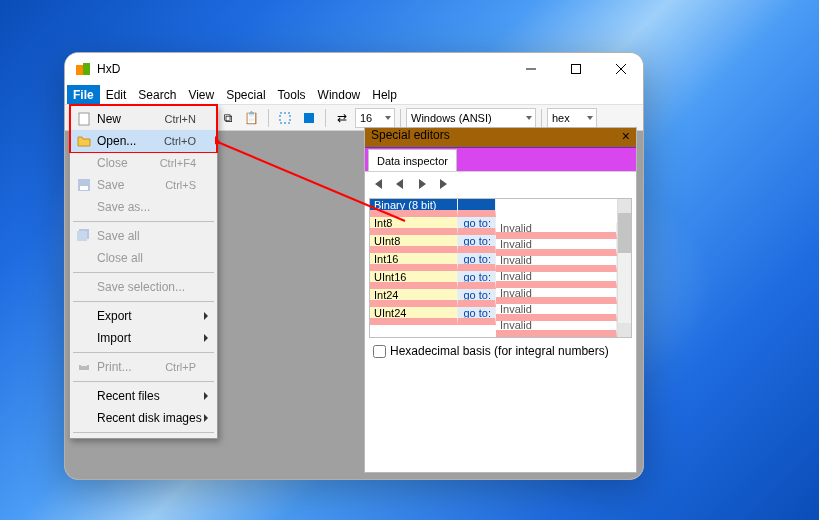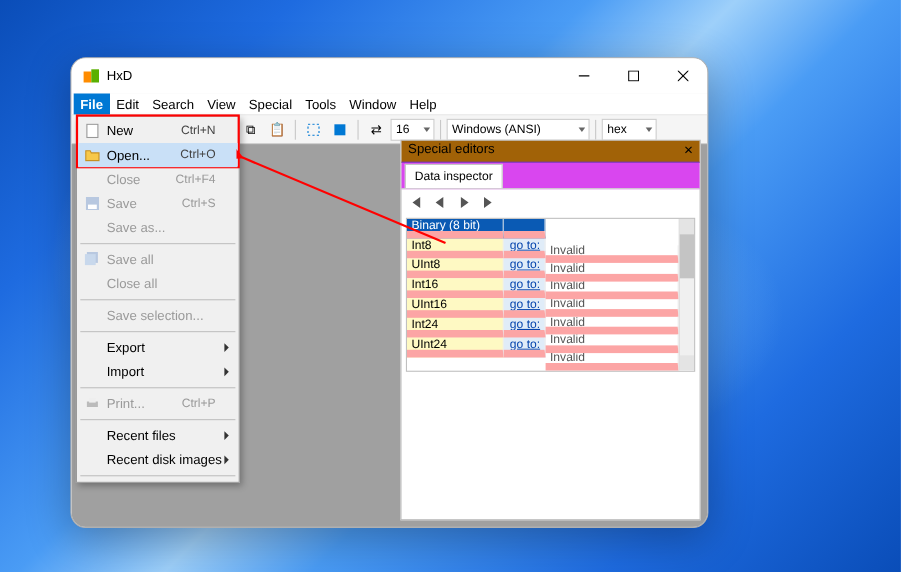--- a/index.html
+++ b/index.html
@@ -317,15 +317,19 @@
         <div class="gcell val">Invalid</div>
       </div>
       <div class="vscroll">
         <div class="arr"></div>
         <div class="thumb"></div>
         <div class="track"></div>
         <div class="arr"></div>
       </div>
     </div>
 
+    <label class="chk">
+      <input type="checkbox" style="">
+      <span>Hexadecimal basis (for integral numbers)</span>
+    </label>
   </div>
 
 </div>
 
 </body></html>

